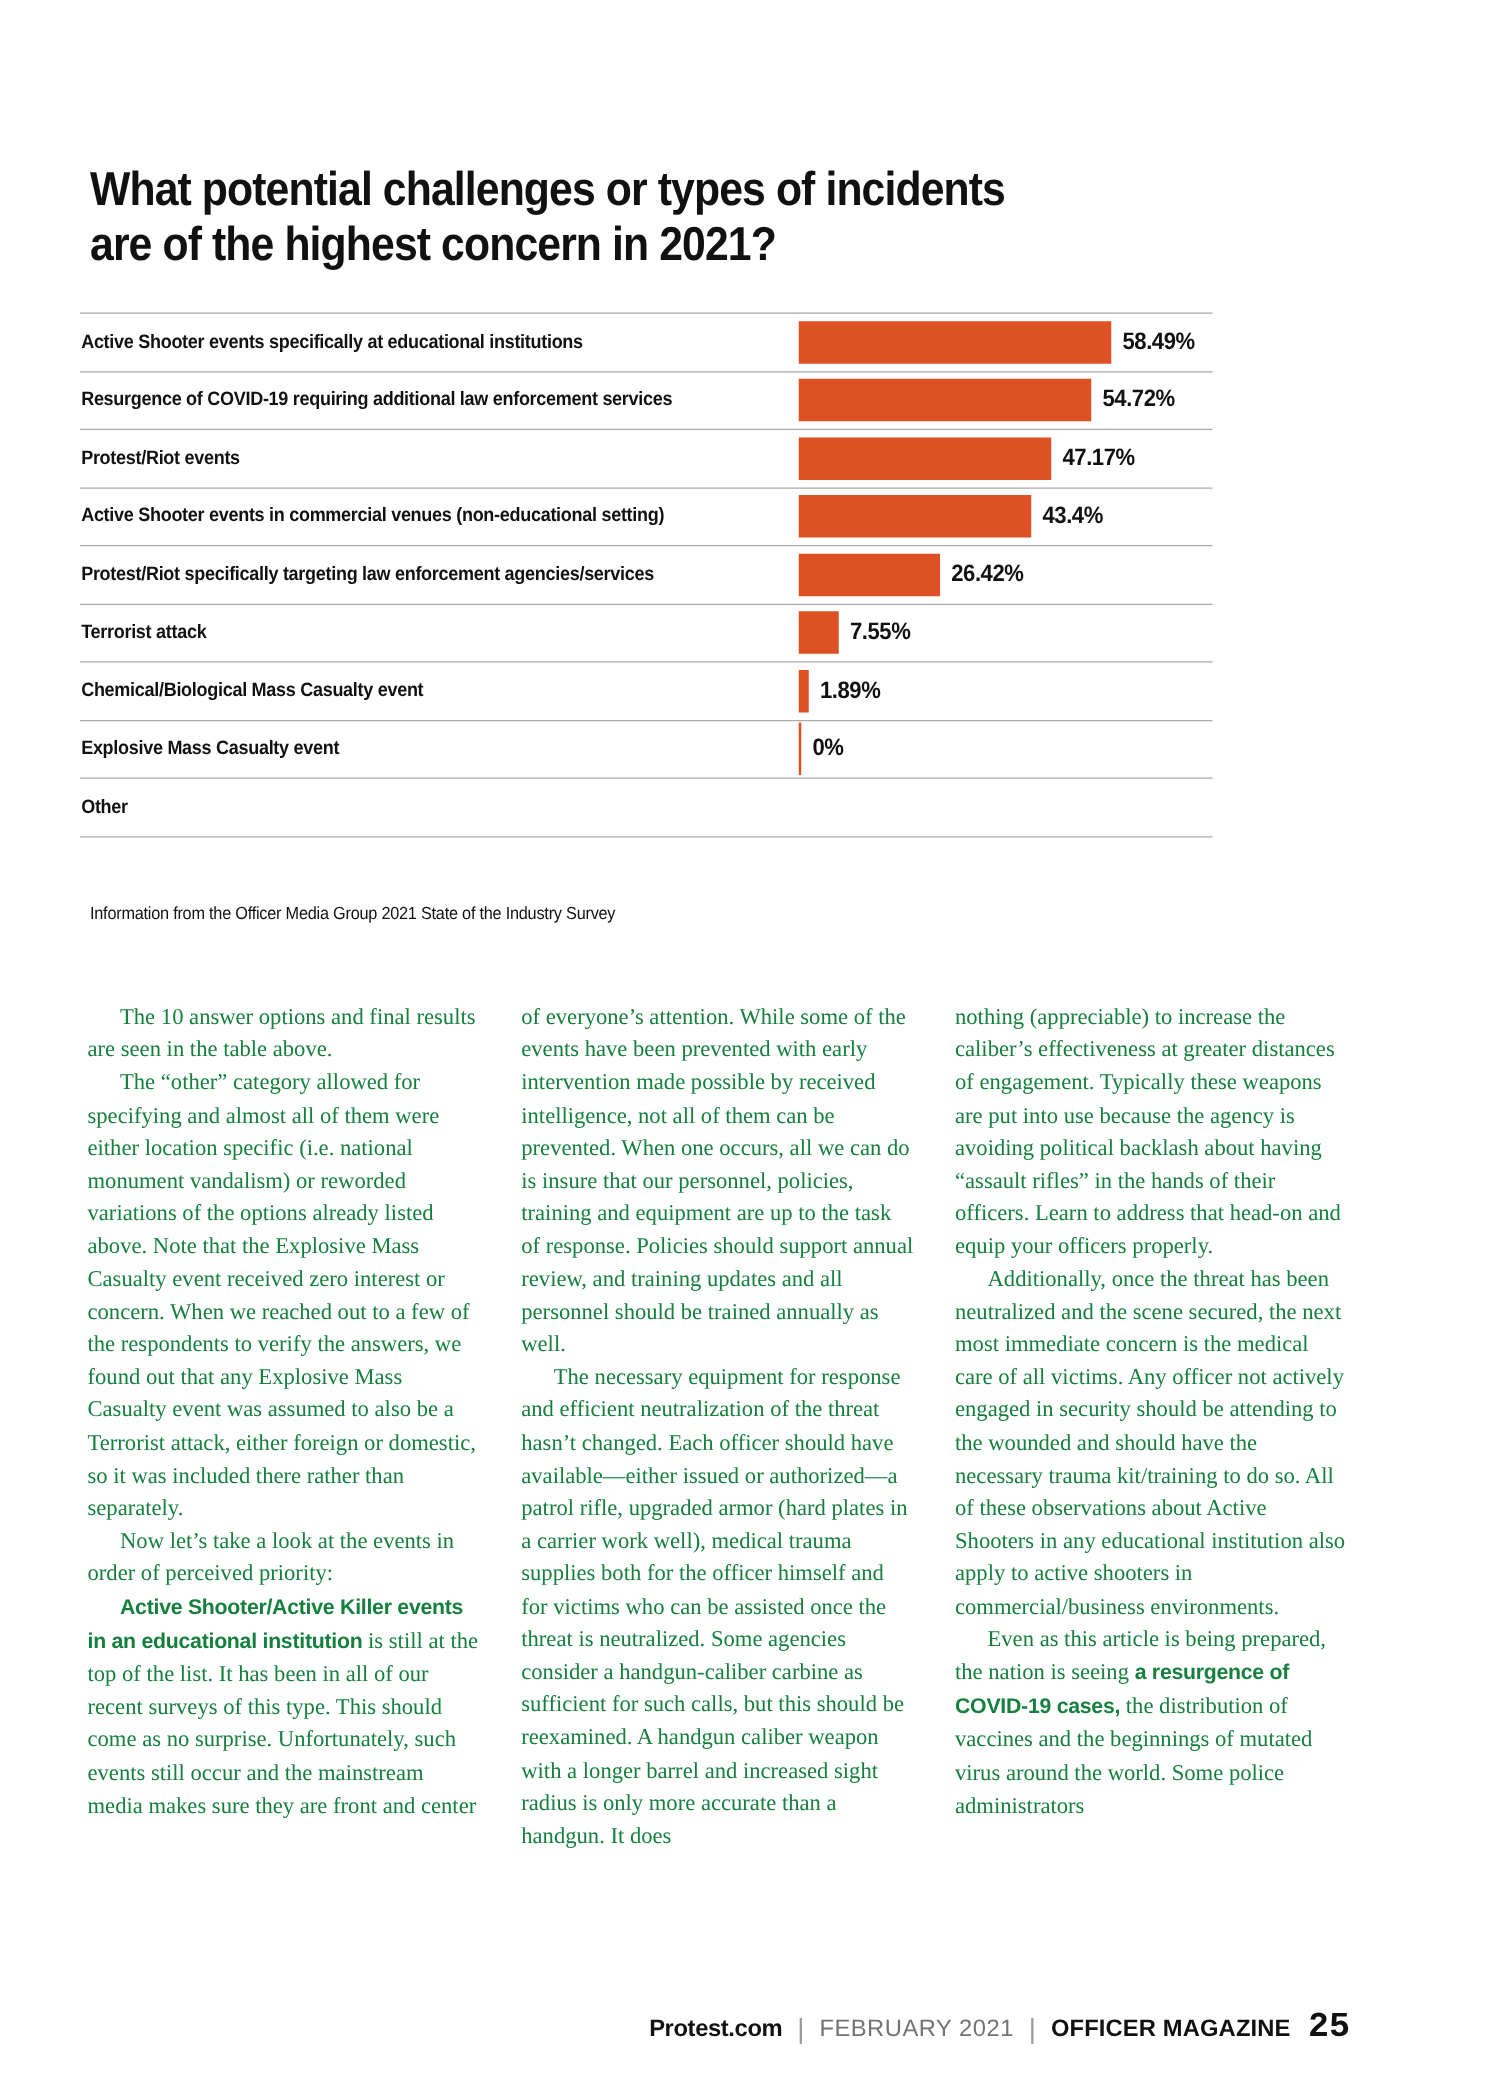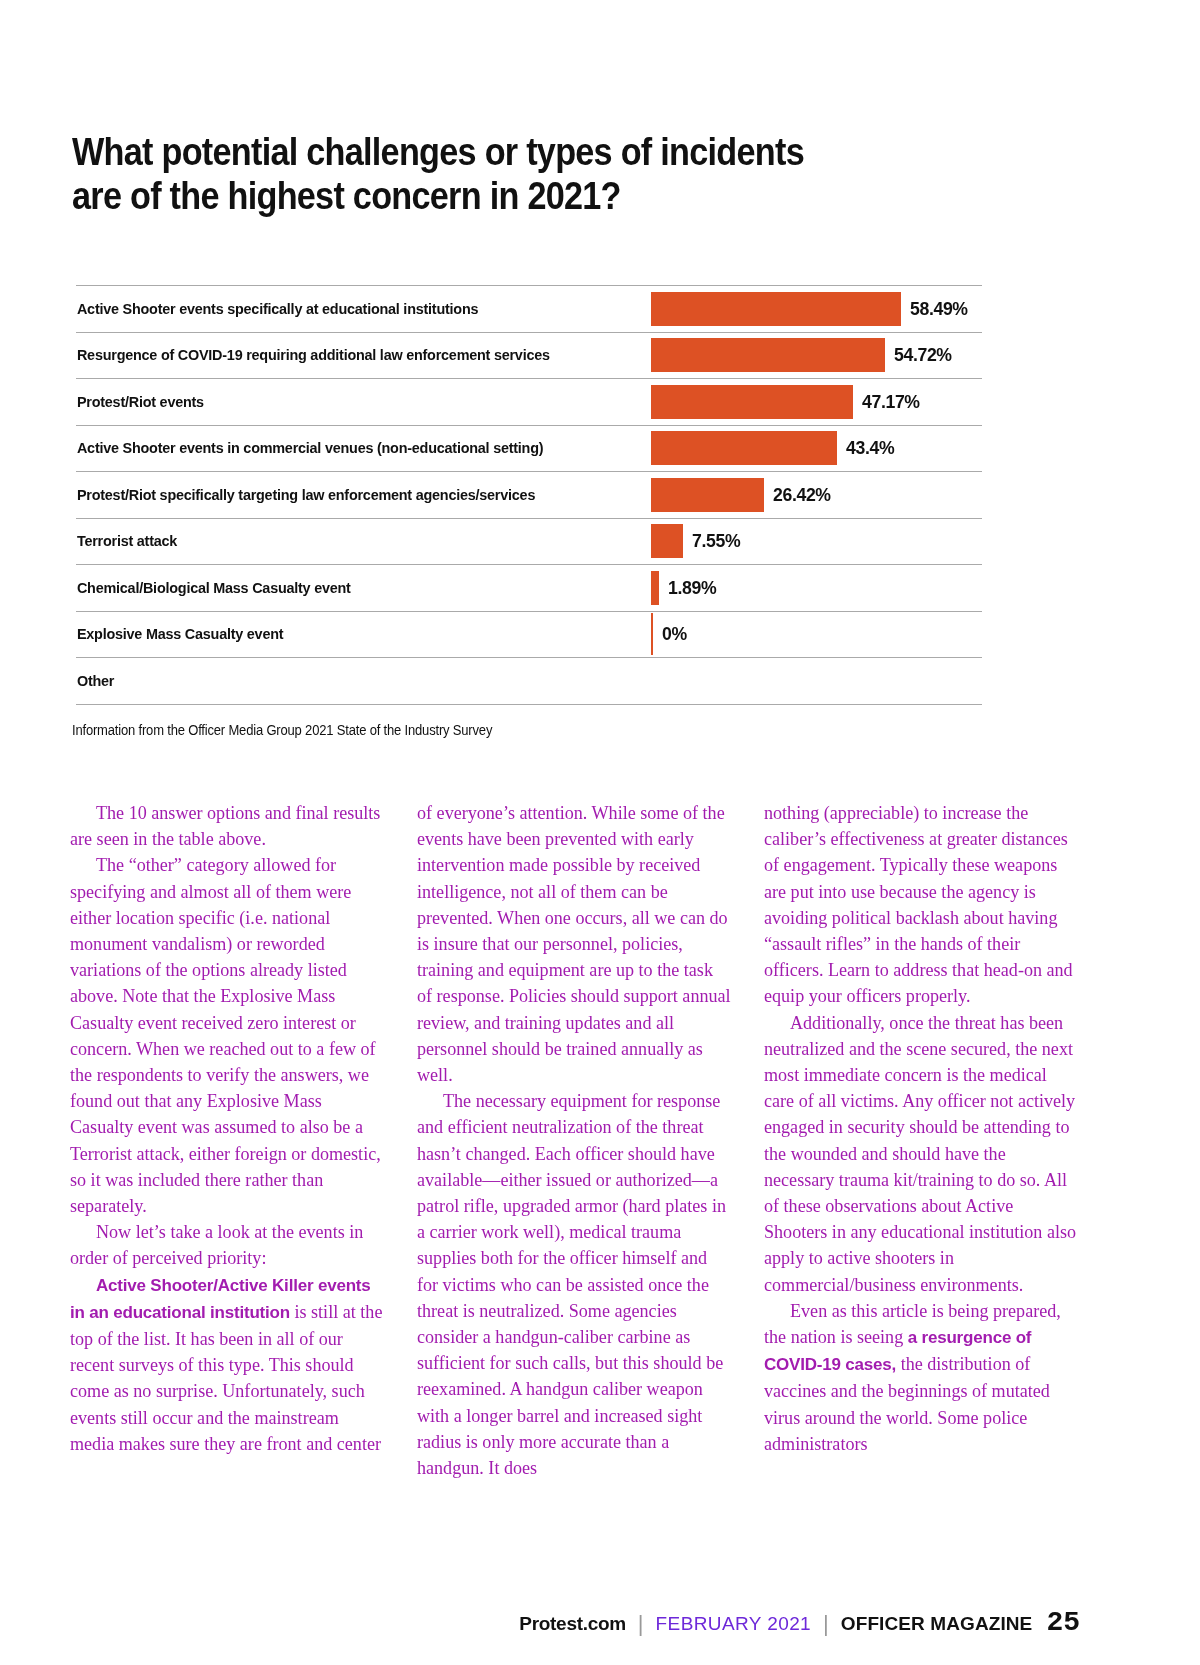--- a/index.html
+++ b/index.html
@@ -35,24 +35,23 @@
     letter-spacing: -0.8px;
     transform: scaleX(0.90);
     transform-origin: left top;
     color: #111111;
   }
   .headline .l2 { display:block; }
 
   
   .chart {
     position: absolute;
-    left: 76px;
+    left: 64px;
     top: 250px;
     width: 906px;
-    margin-top: 35px;
   }
   .chart-row {
     position: relative;
     height: 45.5px;
     border-top: 1.5px solid #aaaaaa;
     display: flex;
     align-items: center;
   }
   .chart-row:last-of-type {
     border-bottom: 1.5px solid #aaaaaa;
@@ -125,21 +124,21 @@
     width: 315px;
   }
   .col p {
     margin: 0;
     font-family: "Liberation Serif", serif;
     font-size: 18.1px;
     line-height: 26.2px;
     text-indent: 26px;
     text-align: left;
     hyphens: none;
-    color: #a21caf;
+    color: #15803d;
   }
   .col p.noindent { text-indent: 0; }
   .col b {
     font-family: "Liberation Sans", sans-serif;
     font-weight: bold;
     font-size: 17px;
     letter-spacing: -0.2px;
   }
 
   
@@ -164,21 +163,21 @@
     color: #999999;
     font-weight: 300;
     font-size: 22px;
     margin: 0 12px;
     position: relative;
     top: 1px;
   }
   .f-date {
     font-size: 19px;
     letter-spacing: 0.4px;
-    color: #6d28d9;
+    color: #737373;
   }
   .f-mag {
     font-weight: bold;
     font-size: 19px;
     letter-spacing: 0.1px;
     color: #111;
   }
   .f-page {
     font-weight: bold;
     font-size: 28px;

